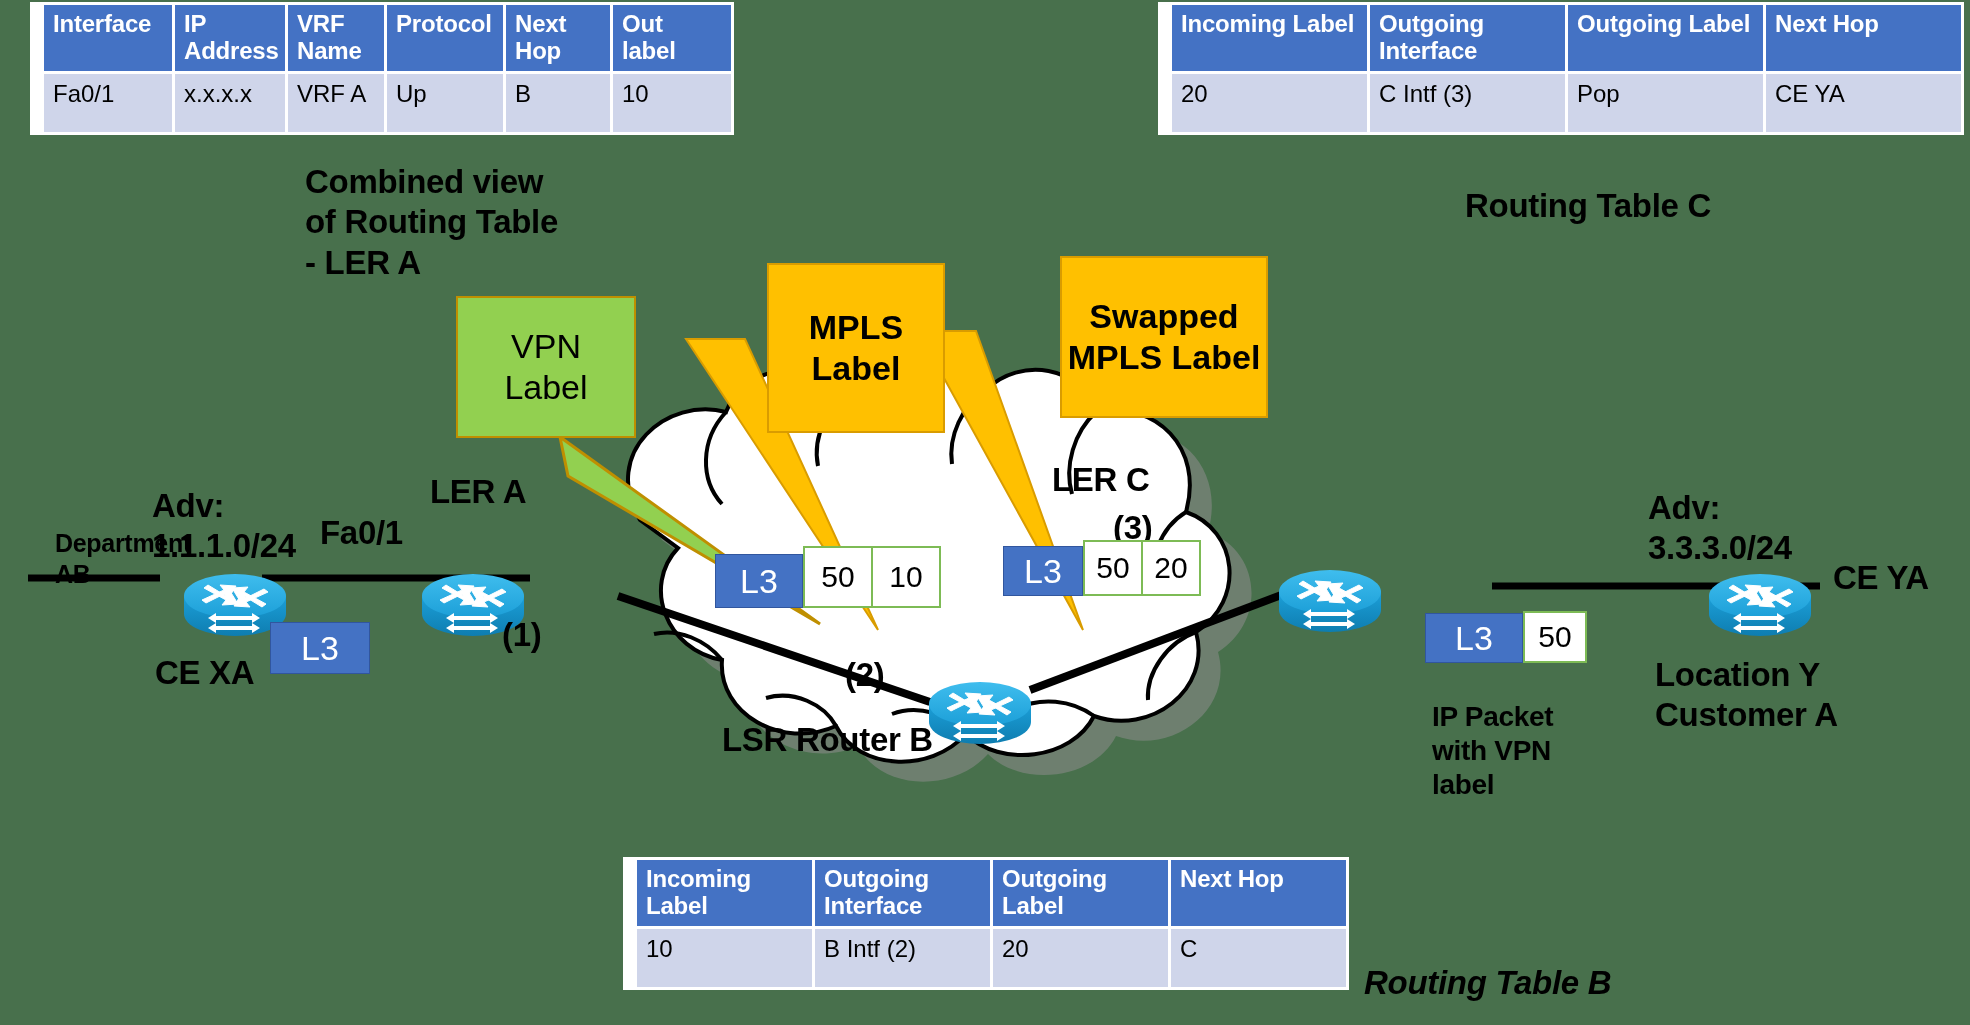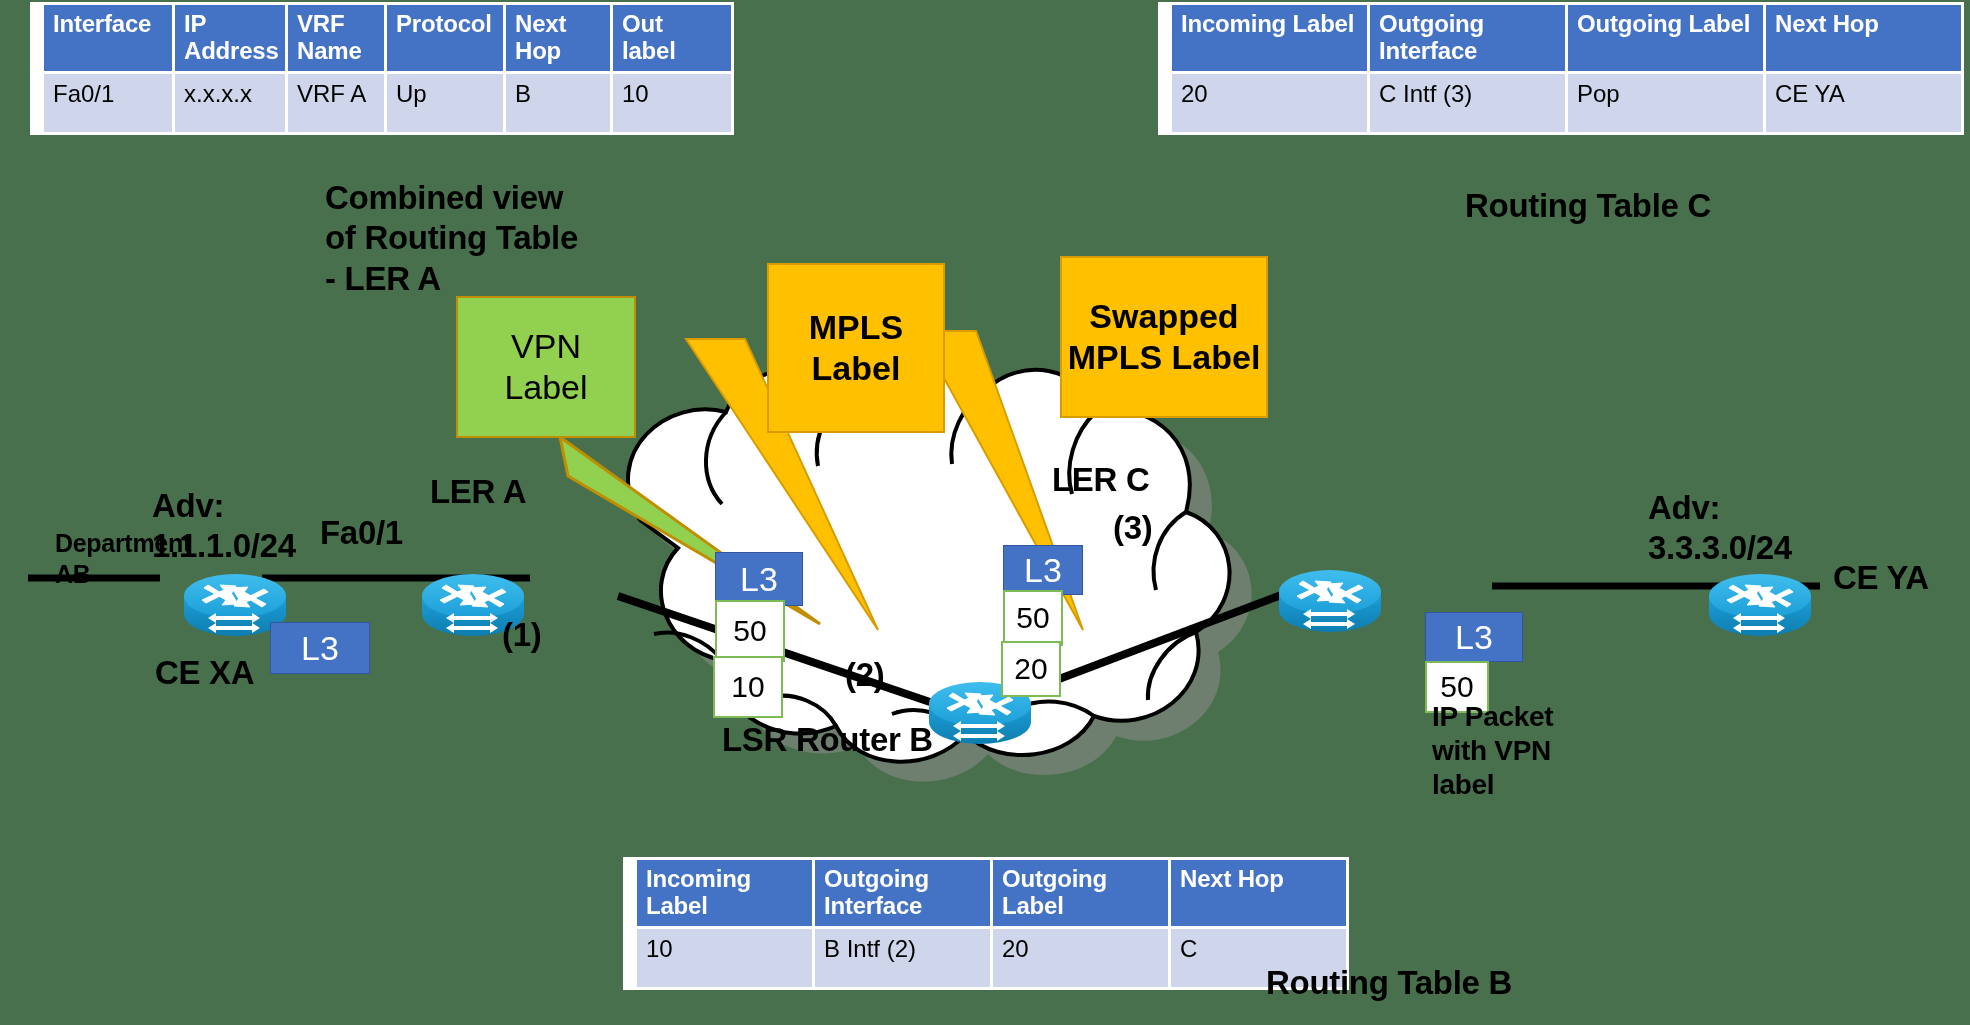--- a/index.html
+++ b/index.html
@@ -95,21 +95,21 @@
   .callout.green{
     background:#92D050;
     border:2px solid #BF8F00;
   }
   .callout.orange{
     background:#FFC000;
     border:2px solid #D99C00;
   }
 
   
-  .pkt{position:absolute;display:flex;align-items:flex-start;flex-direction:column;}
+  .pkt{position:absolute;display:flex;align-items:flex-end;}
   .pkt .l3{
     background:#4472C4;
     color:#FFFFFF;
     display:flex;align-items:center;justify-content:center;
     font-size:34px;
     border:1px solid #31569e;
     box-sizing:border-box;
   }
   .pkt .lbl{
     background:#FFFFFF;
@@ -223,21 +223,21 @@
           <td>Fa0/1</td>
           <td>x.x.x.x</td>
           <td>VRF A</td>
           <td>Up</td>
           <td>B</td>
           <td>10</td>
         </tr>
       </tbody>
     </table>
   </div>
-  <div class="abs cap" style="left:305px;top:178px;width:340px;margin-left:20px;">Combined view
+  <div class="abs cap" style="left:305px;top:162px;width:340px;">Combined view
 of Routing Table
 - LER A</div>
 
   <div class="abs" id="table-c">
     <table class="rt">
       <colgroup>
           <col class="cc">
           <col class="cc">
           <col class="cc">
           <col class="cc">
@@ -287,21 +287,21 @@
       <tbody>
         <tr>
           <td>10</td>
           <td>B Intf (2)</td>
           <td>20</td>
           <td>C</td>
         </tr>
       </tbody>
     </table>
   </div>
-  <div class="abs cap" style="left:1266px;top:963px;white-space:nowrap;">Routing Table B</div>
+  <div class="abs cap" style="left:1364px;top:963px;white-space:nowrap;font-style:italic;">Routing Table B</div>
 
   <div class="callout green" style="left:456px;top:296px;width:180px;height:142px;">VPN
 Label</div>
 
   <div class="callout orange" style="left:767px;top:263px;width:178px;height:170px;font-weight:bold;">MPLS
 Label</div>
 
   <div class="callout orange" style="left:1060px;top:256px;width:208px;height:162px;font-weight:bold;">Swapped
 MPLS Label</div>
 
@@ -400,20 +400,22 @@
 
   <div class="abs cap" style="left:1052px;top:460px;white-space:nowrap;">LER C</div>
 
   <div class="abs cap" style="left:1113px;top:508px;white-space:nowrap;">(3)</div>
 
   <div class="abs cap" style="left:1648px;top:488px;width:220px;">Adv:
 3.3.3.0/24</div>
 
   <div class="abs cap" style="left:1833px;top:558px;white-space:nowrap;">CE YA</div>
 
+  <div class="abs cap" style="left:1655px;top:655px;width:260px;">Location Y
+Customer A</div>
 
   <div class="pkt" style="left:270px;top:622px;">
     <div class="l3" style="width:100px;height:52px;">L3</div>
   </div>
 
   <div class="pkt" style="left:715px;top:552px;">
     <div class="l3" style="width:88px;height:54px;">L3</div>
     <div class="lbl" style="width:70px;height:62px;margin-top:-6px;">50</div>
     <div class="lbl" style="width:70px;height:62px;margin-top:-6px;margin-left:-2px;">10</div>
   </div>

